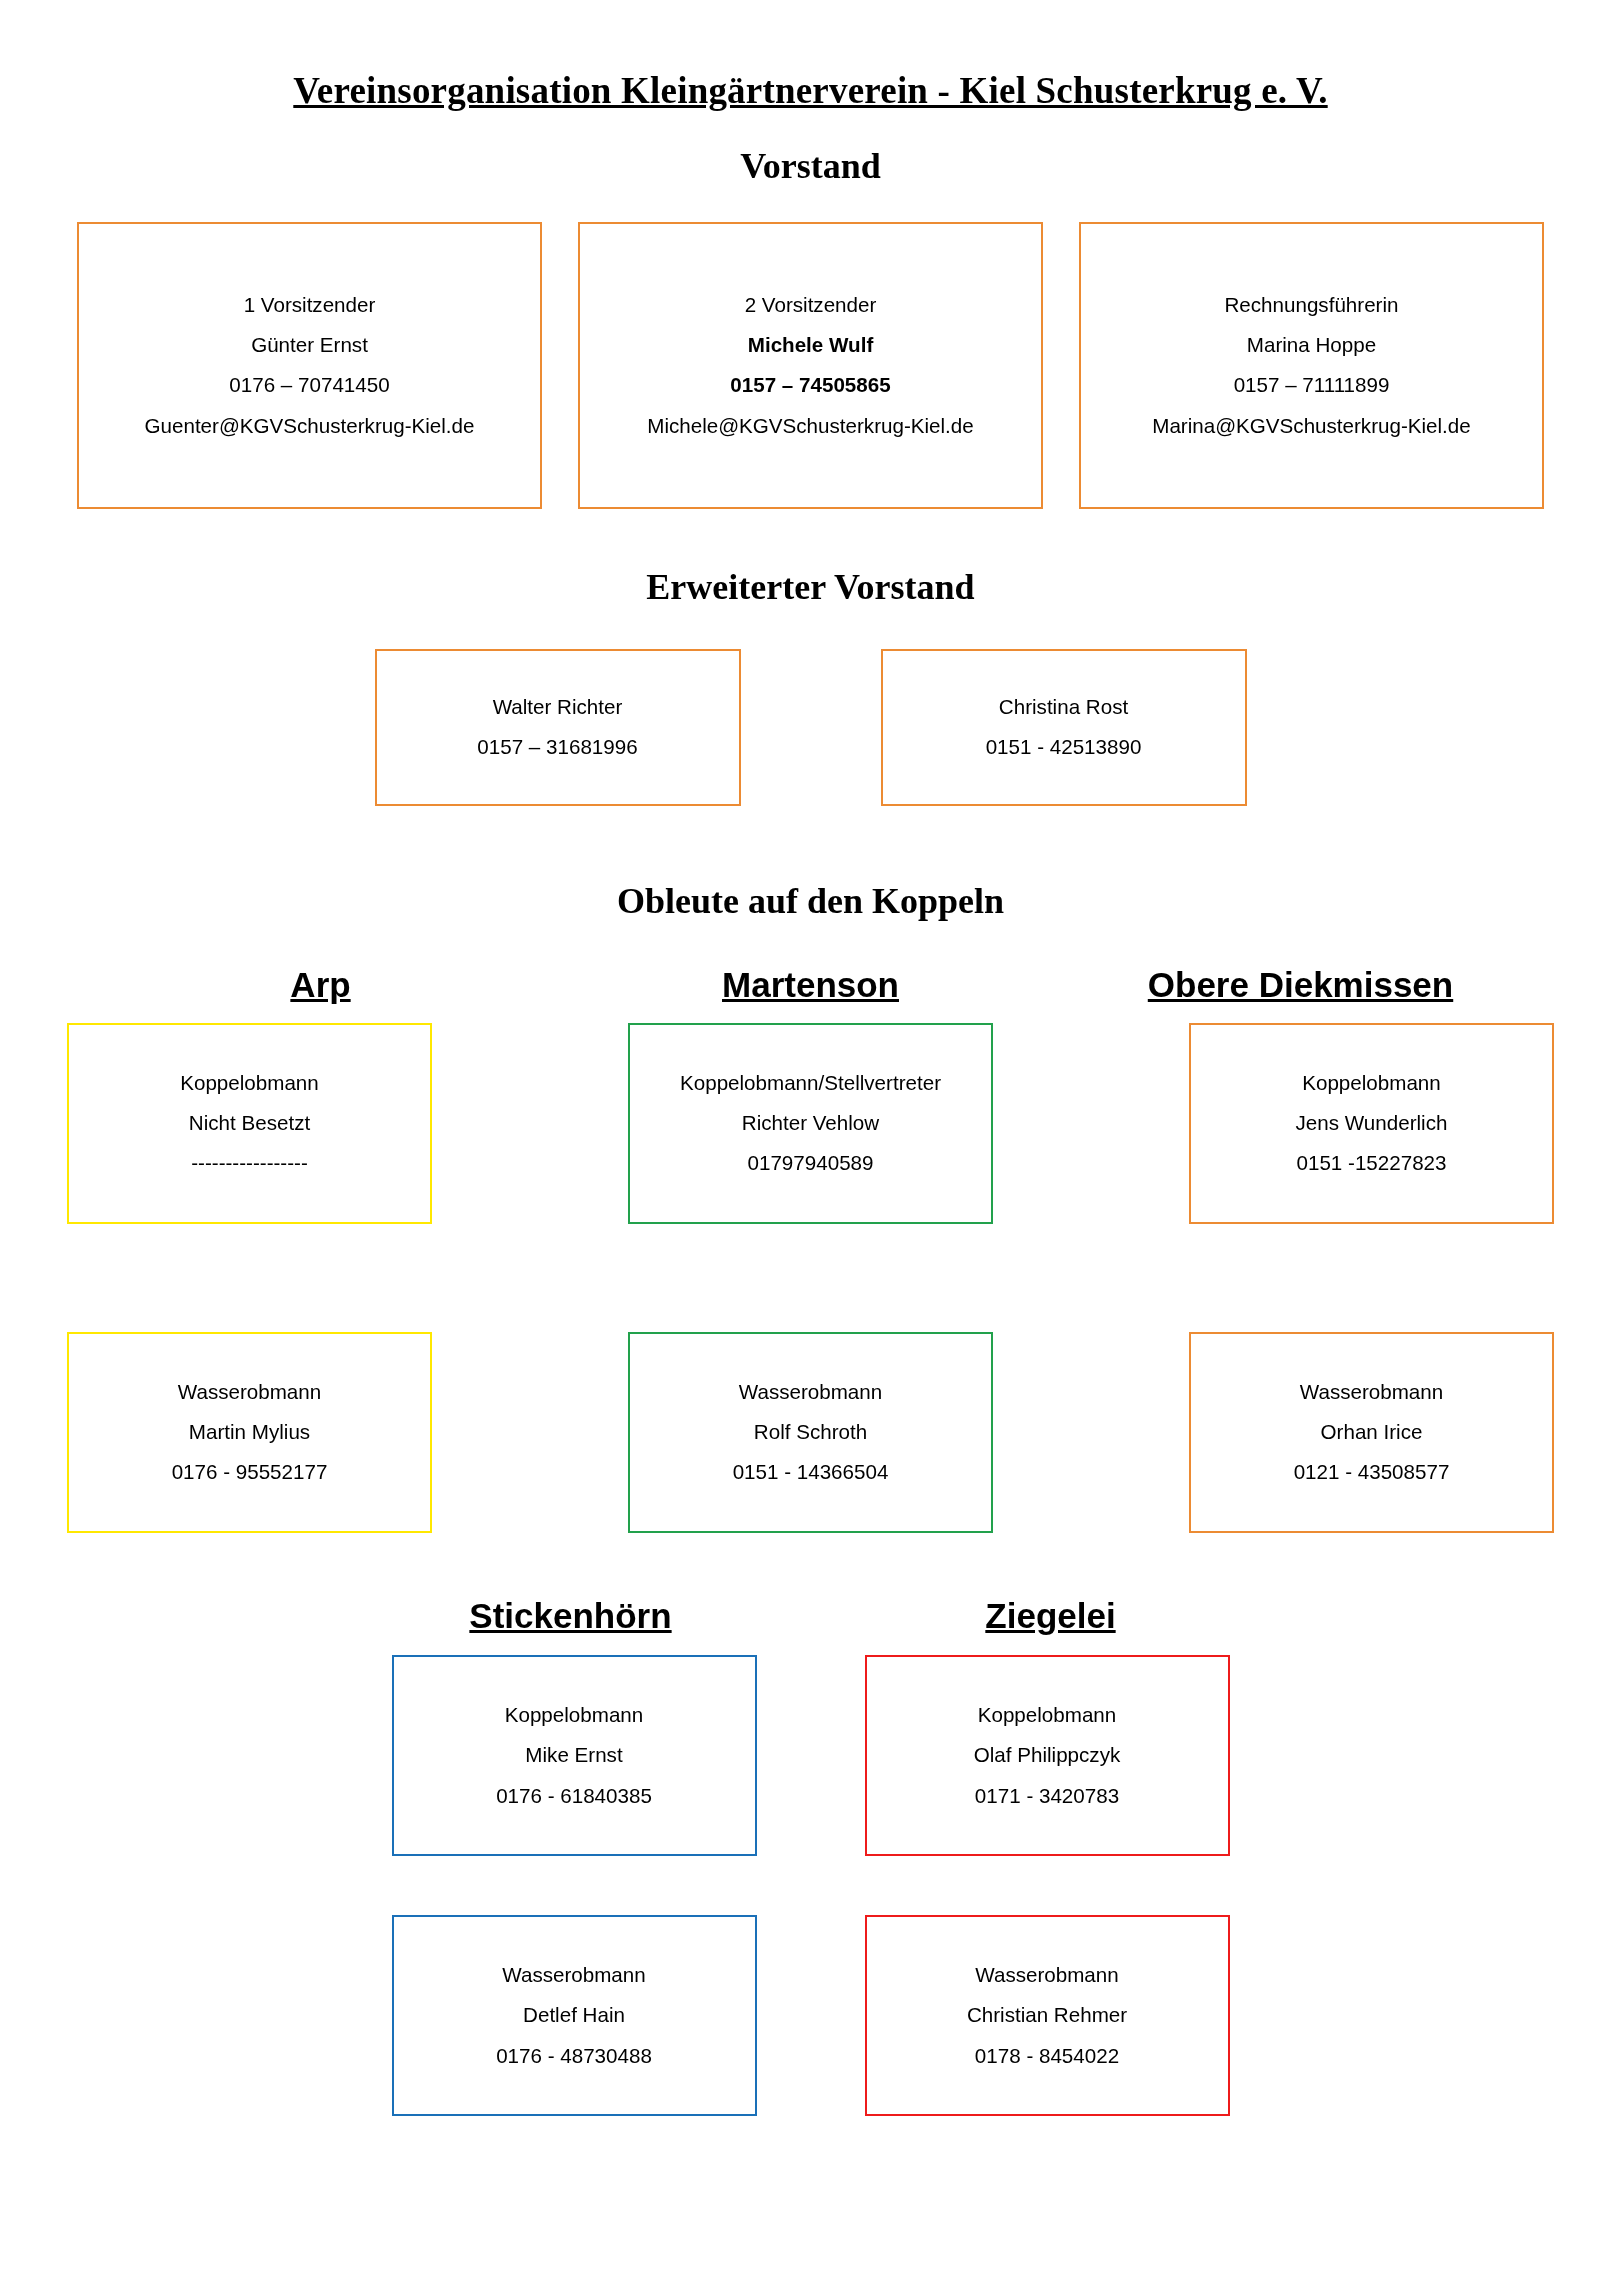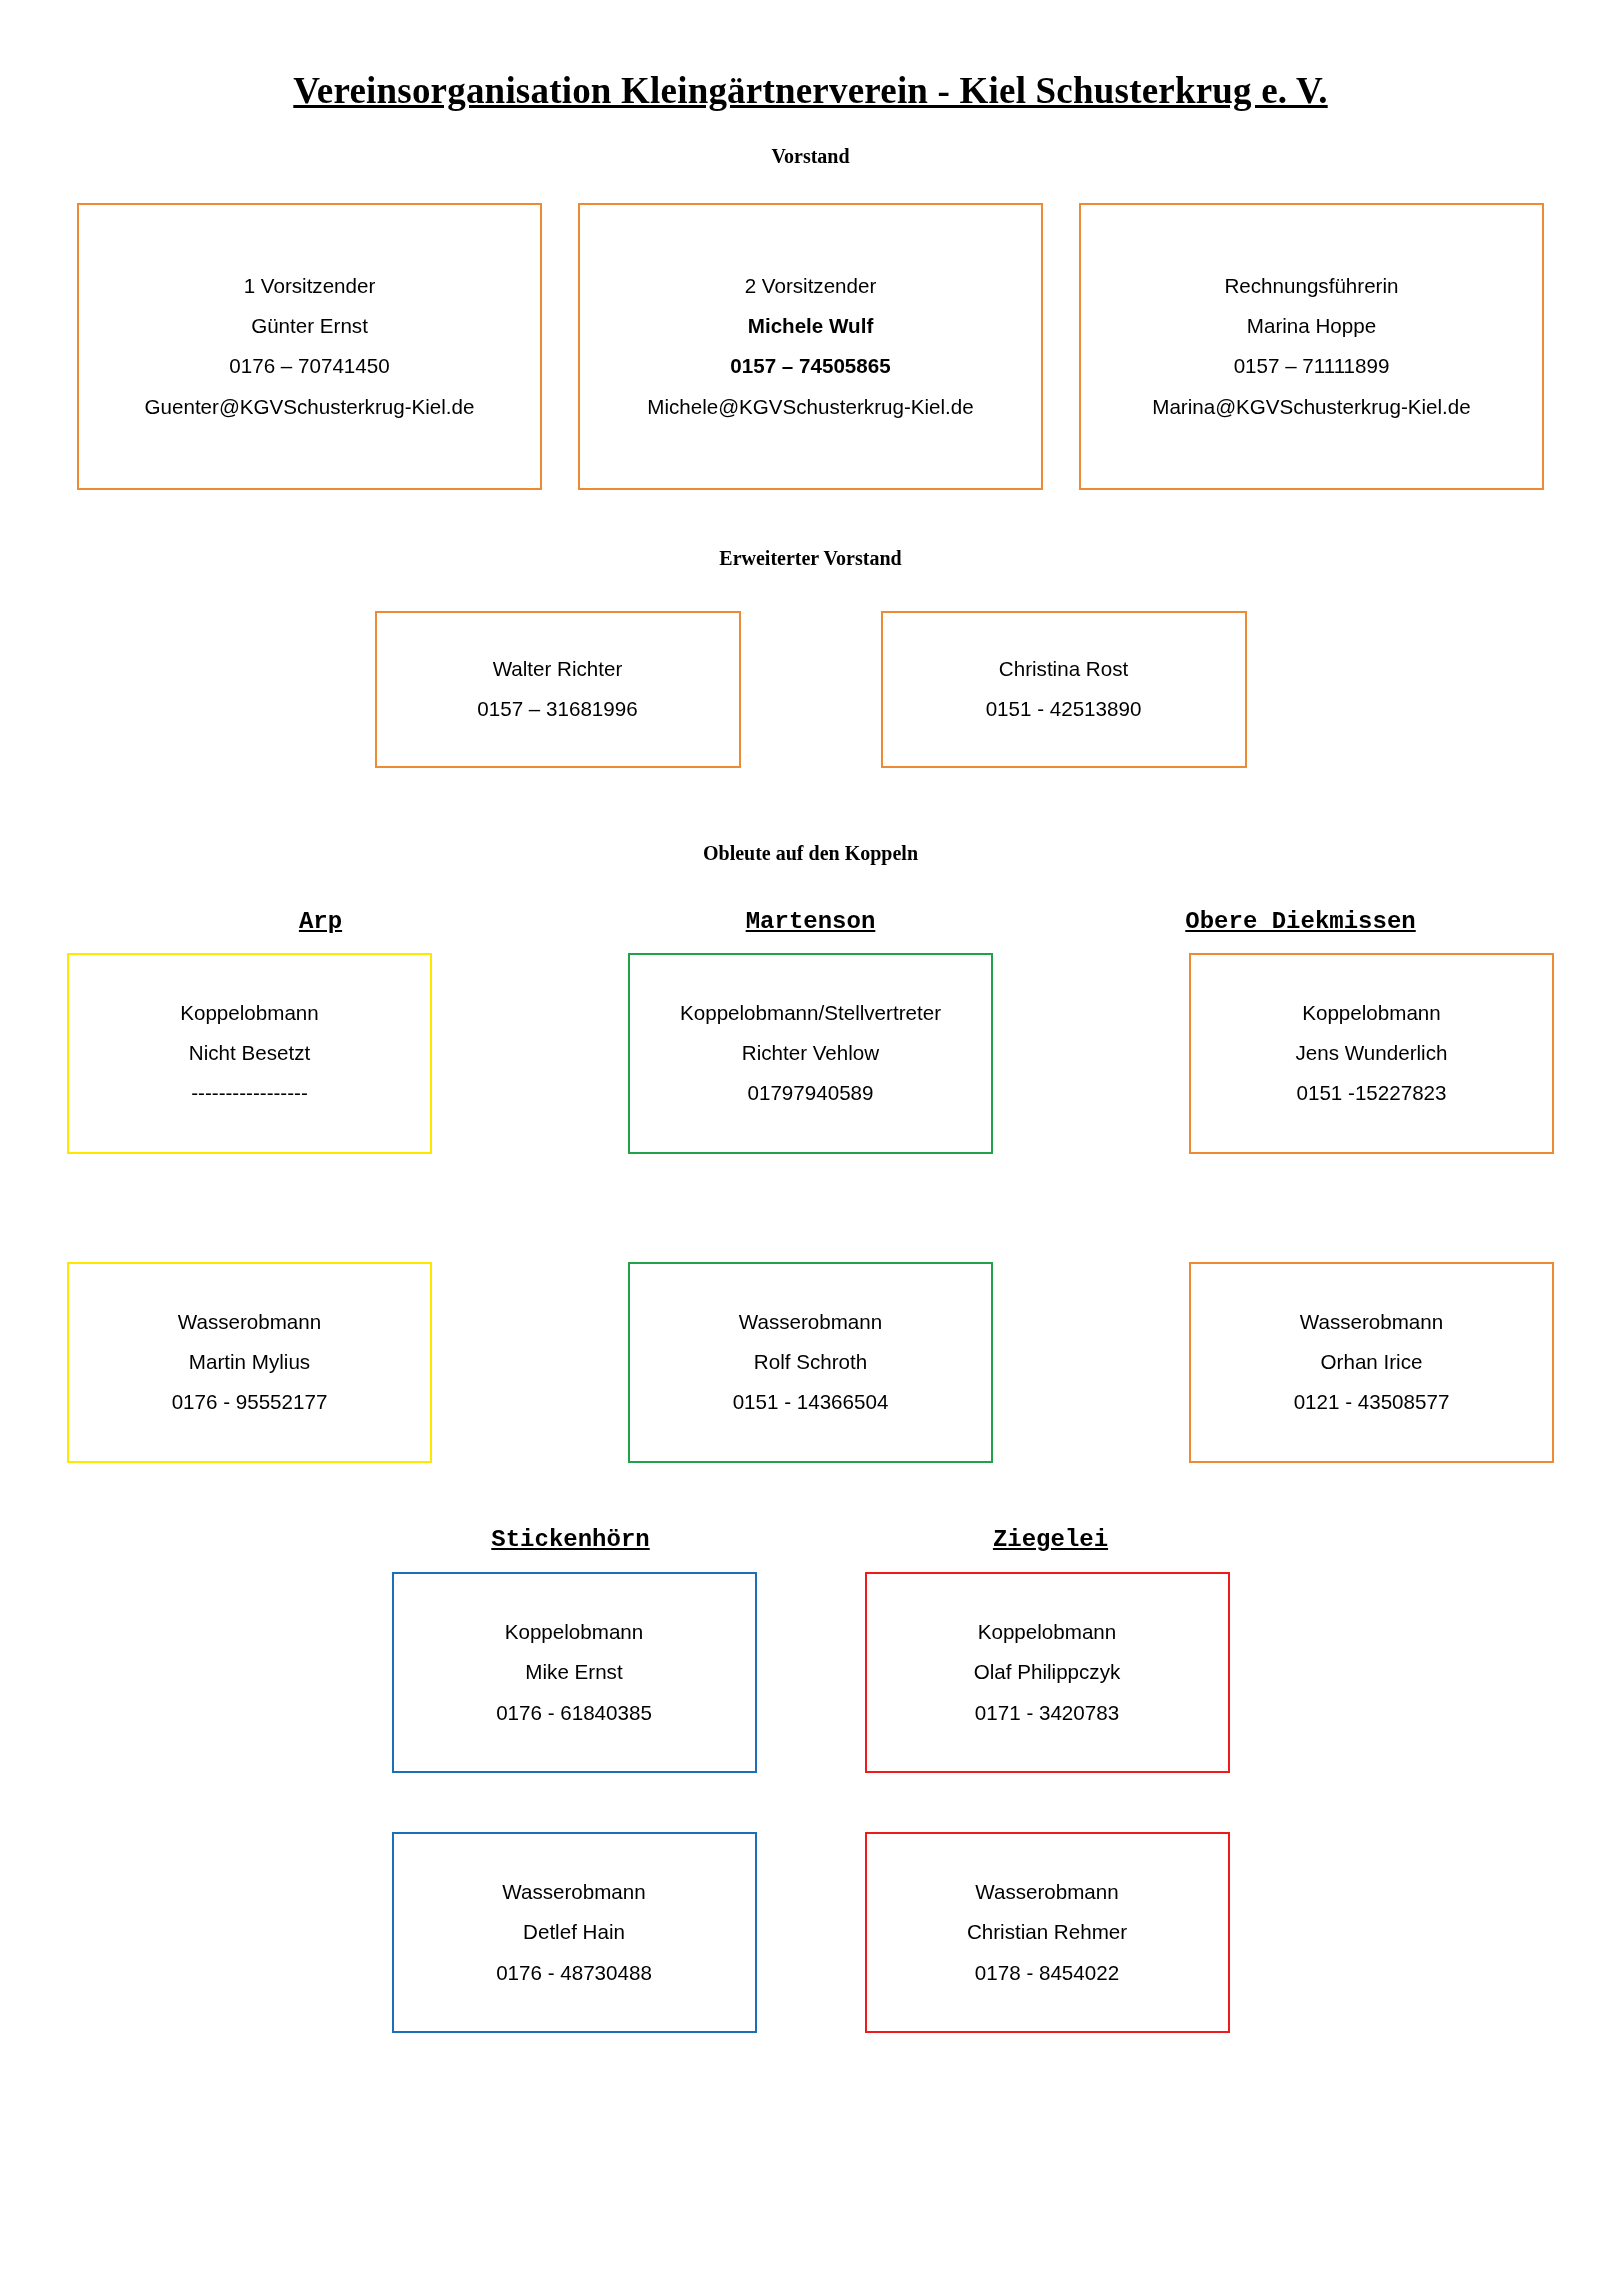--- a/index.html
+++ b/index.html
@@ -30,28 +30,28 @@
     font-size: 37px;
     text-decoration: underline;
     margin: 0;
     padding-top: 69px;
     letter-spacing: 0.2px;
   }
   .section-title {
     text-align: center;
     font-family: "Liberation Serif", serif;
     font-weight: bold;
-    font-size: 20px;
+    font-size: 36px;
     margin: 0;
   }
   .group-title {
     text-align: center;
-    font-family: Liberation Mono, monospace;
+    font-family: Liberation Sans, sans-serif;
     font-weight: bold;
-    font-size: 24px;
+    font-size: 35px;
     text-decoration: underline;
     margin: 0;
   }
 
   
   .card {
     border: 2.9px solid #e8832c;
     box-sizing: border-box;
     display: flex;
     flex-direction: column;

